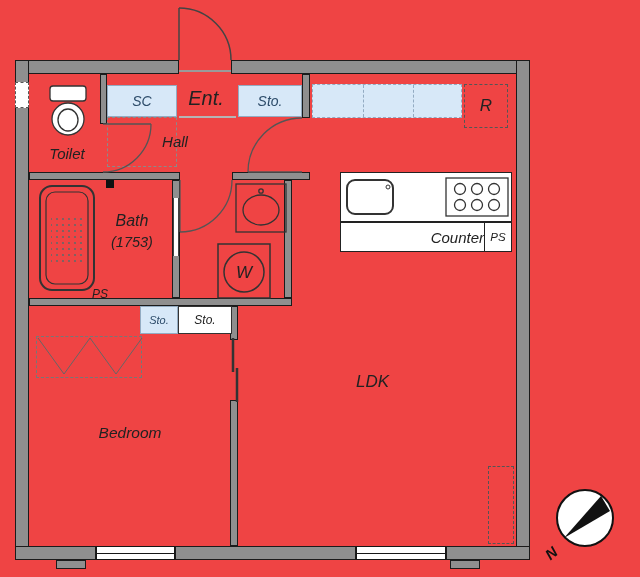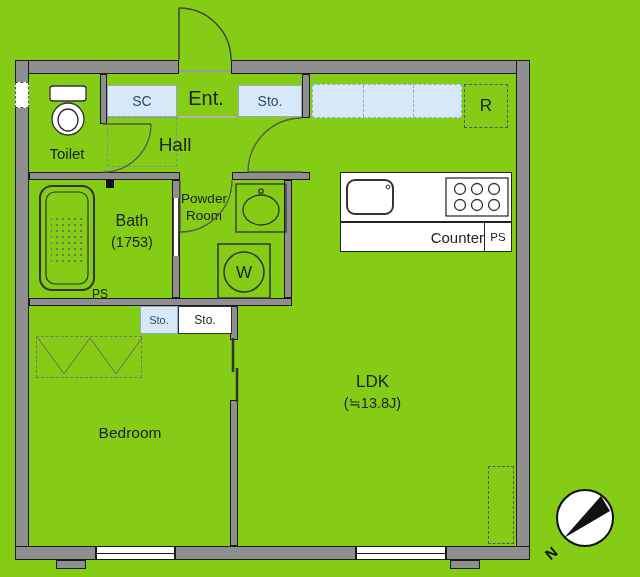--- a/index.html
+++ b/index.html
@@ -1,17 +1,17 @@
 <!DOCTYPE html>
 <html><head>
 <meta charset="utf-8">
 <style>
   html,body{margin:0;padding:0;background:#fff;}
-  .plan{position:relative;width:640px;height:577px;background:#84cc16;
-        font-family:"Liberation Sans",sans-serif;color:#222;overflow:hidden;}
+  .plan{position:relative;width:640px;height:577px;background:#ef4444;
+        font-family:"Liberation Sans",sans-serif;color:#222;overflow:hidden;font-style:italic;}
   .wall{position:absolute;background:#8f8f8f;border:1px solid #1b1b1b;box-sizing:border-box;}
   .box{position:absolute;box-sizing:border-box;display:flex;align-items:center;justify-content:center;}
   .blue{background:#d7e8f8;border:1px solid #93abc2;color:#2e4d6b;}
   .dashed{border:1px dashed #8a8a8a;background:transparent;}
   .window{position:absolute;background:#fff;border:1px solid #161616;box-sizing:border-box;}
   .window:after{content:"";position:absolute;left:0;right:0;top:50%;border-top:1px solid #161616;}
   .door-gap{position:absolute;background:#fff;border-left:1px solid #444;border-right:1px solid #444;box-sizing:border-box;}
   .lbl{position:absolute;text-align:center;line-height:1.25;white-space:nowrap;}
   .thinline{position:absolute;background:#9a9a9a;}
   svg.overlay{position:absolute;left:0;top:0;pointer-events:none;}
@@ -78,32 +78,27 @@
     <span>Sto.</span>
   </div>
   <div class="box" style="left:178px;top:306px;width:54px;height:28px;border:1px solid #333;background:#fff;font-size:12px">
     <span>Sto.</span>
   </div>
   <div class="box dashed" style="left:36px;top:336px;width:106px;height:42px;border-color:#777"></div>
 
   <div class="box" style="left:488px;top:466px;width:26px;height:78px;border:1.5px dashed #555"></div>
 
   <div class="lbl" style="left:178px;top:86px;width:56px;font-size:20px">Ent.</div>
-  <div class="lbl" style="left:144px;top:133px;width:62px;font-size:19px">Hall</div>
+  <div class="lbl" style="left:144px;top:133px;width:62px;font-size:15px">Hall</div>
   <div class="lbl" style="left:34px;top:145px;width:66px;font-size:15px">Toilet</div>
-  <div class="lbl" style="left:172px;top:191px;width:64px;font-size:13.5px">
-    <div>Powder</div>
-    <div>Room</div>
-  </div>
   <div class="lbl" style="left:96px;top:211px;width:72px;font-size:16px">Bath</div>
   <div class="lbl" style="left:92px;top:233px;width:80px;font-size:14.5px">(1753)</div>
   <div class="lbl" style="left:84px;top:287px;width:32px;font-size:12px">PS</div>
   <div class="lbl" style="left:68px;top:423px;width:124px;font-size:15.5px">Bedroom</div>
   <div class="lbl" style="left:315px;top:371px;width:115px;font-size:17px">LDK</div>
-  <div class="lbl" style="left:315px;top:394px;width:115px;font-size:14.5px">(≒13.8J)</div>
 
   <svg class="overlay" width="640" height="577" viewBox="0 0 640 577">
     <defs>
       <pattern id="dots" width="6" height="6" patternUnits="userSpaceOnUse">
         <circle cx="3" cy="3" r="1.1" fill="#666"></circle>
       </pattern>
     </defs>
 
     <g stroke="#444" stroke-width="1.5" fill="none">
       <path d="M179,60 L179,8"></path>

